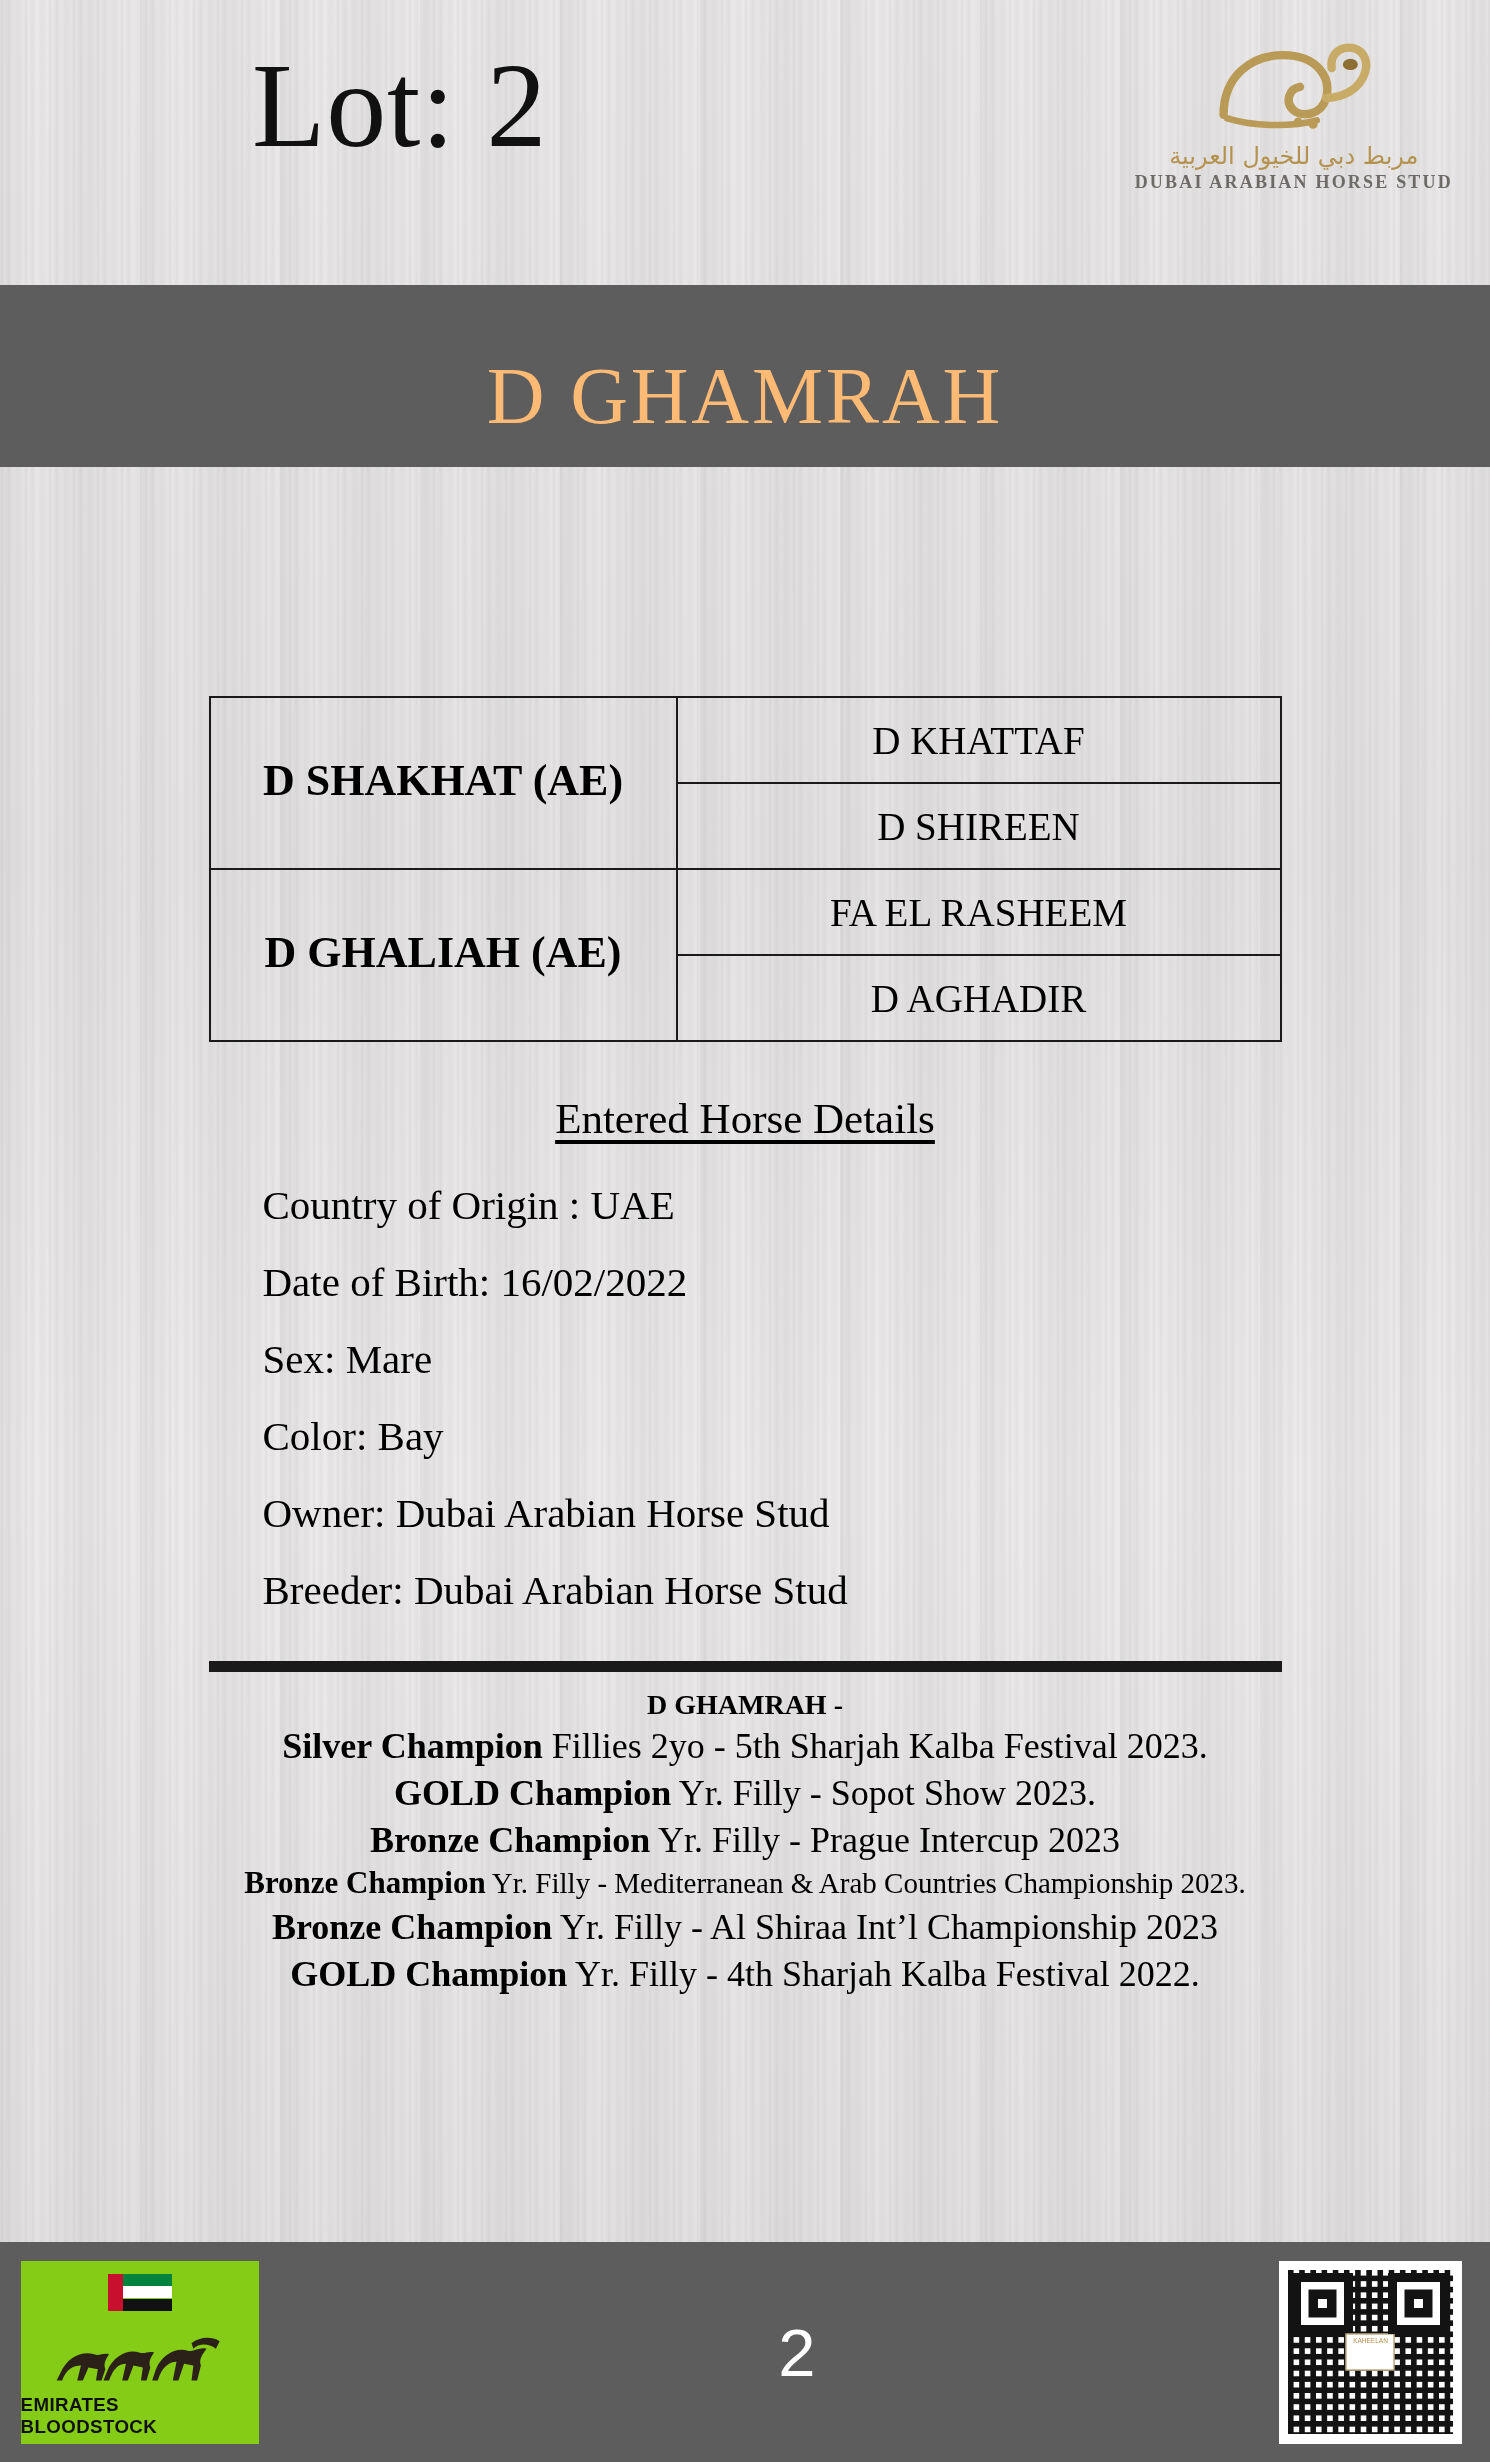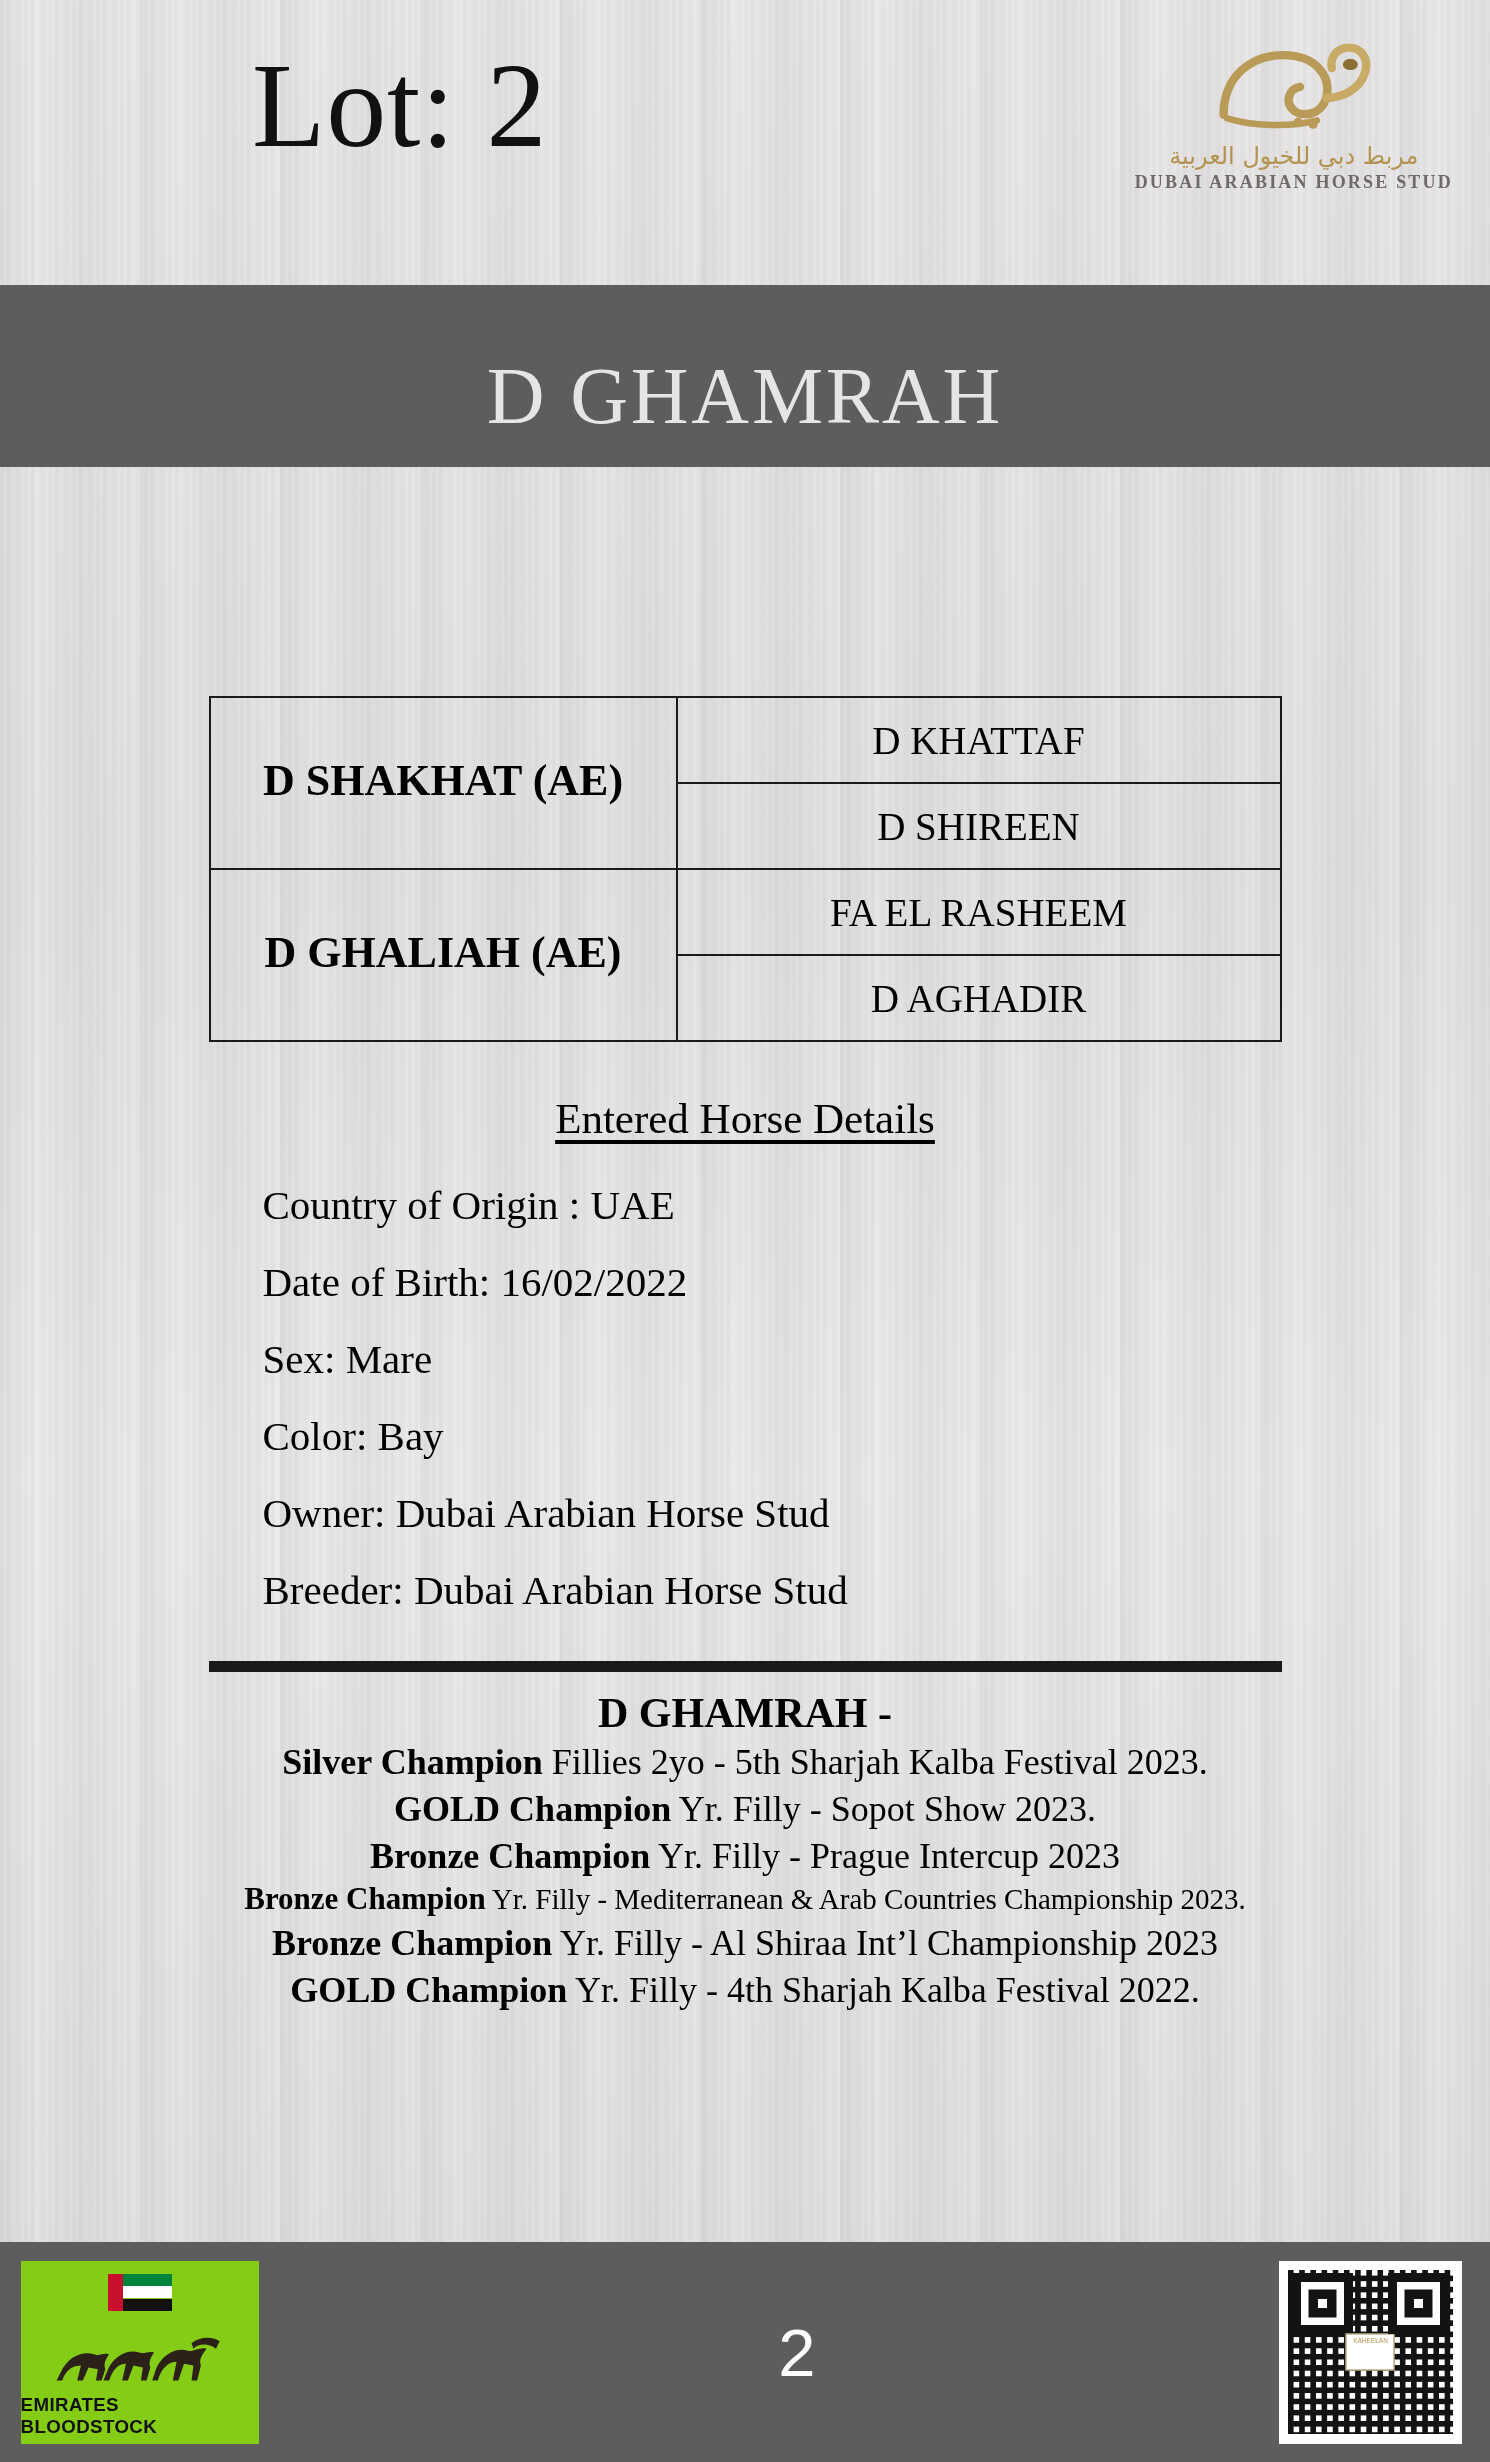--- a/index.html
+++ b/index.html
@@ -79,21 +79,21 @@
 
   
   .name-banner {
     height: 182px;
     background: #5d5d5d;
     display: flex;
     align-items: center;
     justify-content: center;
   }
   .name-banner .horse-name {
-    color: #e5e5e5;
+    color: #fdba74;
     font-size: 80px;
     letter-spacing: 2.8px;
     font-family: "Liberation Serif", serif;
     margin-top: 40px;
   }
 
   
   .pedigree-wrap {
     margin: 229px auto 0 auto;
     width: 1073px;
@@ -148,21 +148,21 @@
     margin: 32px auto 0 auto;
   }
 
   
   .achievements {
     margin: 17px auto 0 auto;
     width: 1421px;
     text-align: center;
   }
   .ach-head {
-    font-size: 42px;
+    font-size: 28px;
     font-weight: bold;
     margin-bottom: 1.9px;
   }
   .ach-line {
     font-size: 36px;
     line-height: 1.30;
     white-space: nowrap;
   }
   .ach-line .award { font-weight: bold; }
   .ach-line.small { font-size: 31px; }

